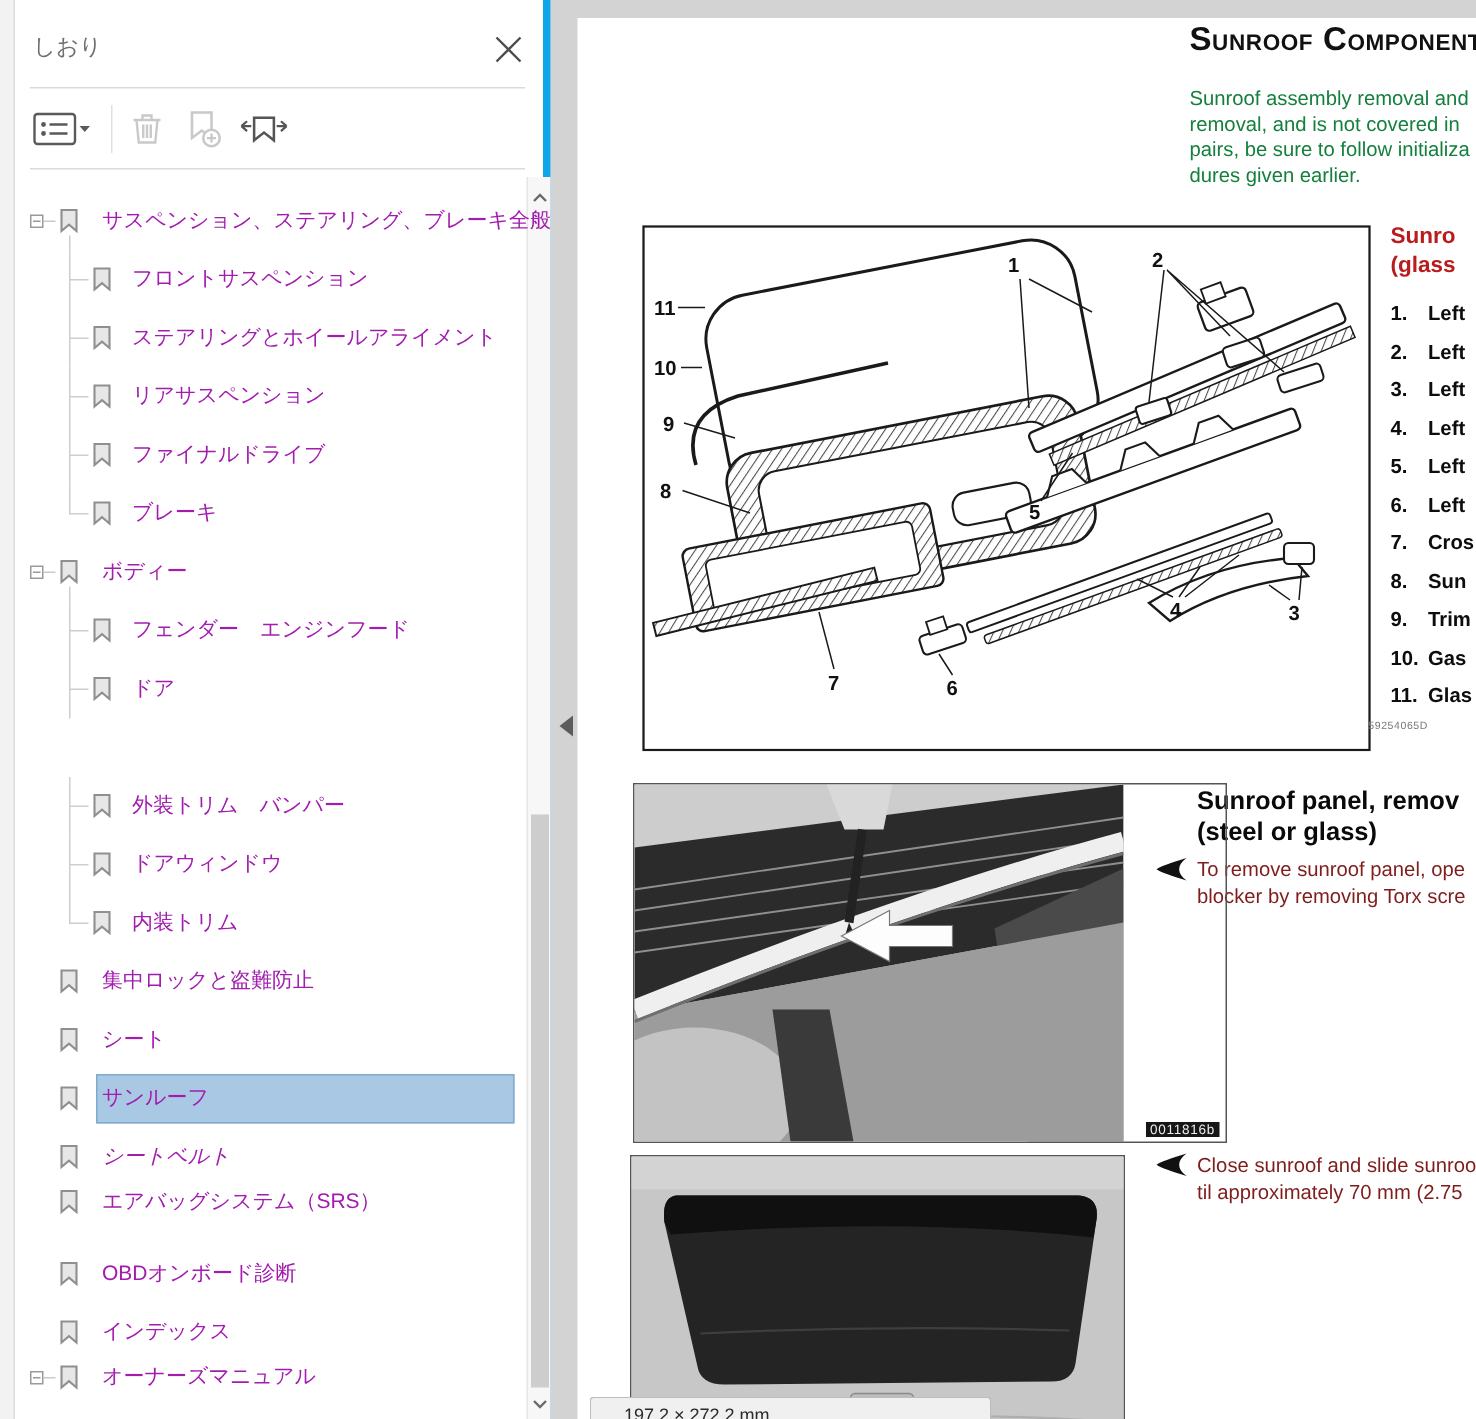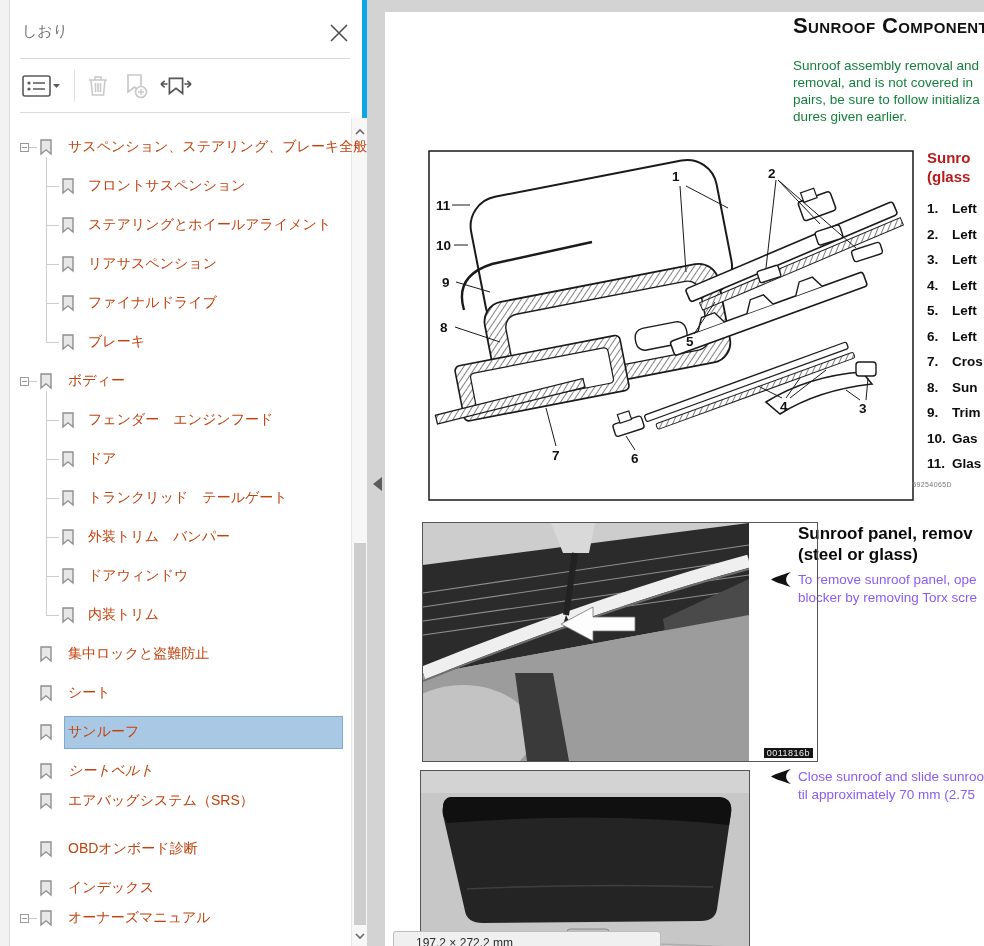--- a/index.html
+++ b/index.html
@@ -21,21 +21,21 @@
   #tool-options { left:10px; width:42px; }
   #tool-divider { left:64px; top:70px; width:1px; height:32px; background:#e0e0e0; }
   #tool-trash { left:72px; }
   #tool-add { left:110px; }
   #tool-expand { left:150px; }
 
   
   #bm-list { left:0; top:128px; width:341px; height:818px; }
   .bm-row { position:absolute; left:0; width:341px; height:39px; }
   .bm-ico { position:absolute; top:10px; width:18px; height:18px; }
-  .bm-label { position:absolute; top:10px; font-size:14px; color:#c2410c; white-space:nowrap; z-index:2; }
+  .bm-label { position:absolute; top:10px; font-size:14px; color:#a21caf; white-space:nowrap; z-index:2; }
   .lv0 .bm-ico { left:27px; } .lv0 .bm-label { left:58px; }
   .lv1 .bm-ico { left:49px; } .lv1 .bm-label { left:78px; }
   .hl { position:absolute; left:54px; right:8px; top:3px; height:33px; background:#a9c8e4; border:1px solid #7fa9cd; z-index:1; }
   .ebox { position:absolute; left:10px; top:15px; width:9px; height:9px; border:1px solid #9a9a9a; background:#fff; z-index:2; }
   .ebox::after { content:""; position:absolute; left:1px; right:1px; top:3px; height:1px; background:#9a9a9a; }
   .estub { position:absolute; left:19px; top:19px; width:8px; height:1px; background:#c9c9c9; }
   .tv { position:absolute; left:36px; top:0; bottom:0; width:1px; background:#cdcdcd; }
   .tv.half { bottom:19px; }
   .tv.down { top:29px; }
   .th { position:absolute; left:36px; top:19px; width:13px; height:1px; background:#cdcdcd; }
@@ -65,21 +65,21 @@
   .pn { display:inline-block; min-width:25px; }
 
   #photo1 { left:37px; top:510px; width:396px; height:240px; }
   #photo2 { left:35px; top:758px; width:330px; height:192px; }
   .ph { border:1px solid #555; }
   #photo1-label { position:absolute; right:4px; bottom:3px; background:#161616; color:#eee;
     font-size:9px; padding:0 3px; letter-spacing:.5px; }
 
   .sec-title { left:413px; font-size:17px; font-weight:bold; color:#0a0a0a; line-height:21px; white-space:nowrap; }
   .bullet { left:385px; width:22px; height:17px; }
-  .bullet-text { left:413px; font-size:13.5px; color:#8b5cf6; line-height:17.5px; white-space:nowrap; }
+  .bullet-text { left:413px; font-size:13.5px; color:#7f1d1d; line-height:17.5px; white-space:nowrap; }
 
   
   #size-tip { left:393px; top:931px; width:268px; height:15px; background:#f0f0f0;
     border:1px solid #bdbdbd; border-bottom:none; border-radius:3px 3px 0 0; overflow:hidden; }
   #size-tip span { position:absolute; left:22px; top:4px; font-size:12px; color:#2a2a2a; white-space:nowrap; }
 
   svg { display:block; }
 </style>
 </head>
 <body>
@@ -209,30 +209,20 @@
   <div class="tv"></div>
         <div class="th"></div>
       </div>
       <div class="bm-row lv1" style="top: 312px;">
     <span class="bm-ico">
       <svg width="18" height="18" viewBox="0 0 18 18">
         <path d="M4 2 h10 v14 l-5 -4.2 L4 16 Z" fill="#e7e7e7" stroke="#8f8f8f" stroke-width="1.4"></path>
       </svg>
     </span>
     <span class="bm-label">ドア</span>
-  <div class="tv"></div>
-        <div class="th"></div>
-      </div>
-      <div class="bm-row lv1" style="top: 351px;">
-    <span class="bm-ico">
-      <svg width="18" height="18" viewBox="0 0 18 18">
-        <path d="M4 2 h10 v14 l-5 -4.2 L4 16 Z" fill="#e7e7e7" stroke="#8f8f8f" stroke-width="1.4"></path>
-      </svg>
-    </span>
-    <span class="bm-label">トランクリッド　テールゲート</span>
   <div class="tv"></div>
         <div class="th"></div>
       </div>
       <div class="bm-row lv1" style="top: 390px;">
     <span class="bm-ico">
       <svg width="18" height="18" viewBox="0 0 18 18">
         <path d="M4 2 h10 v14 l-5 -4.2 L4 16 Z" fill="#e7e7e7" stroke="#8f8f8f" stroke-width="1.4"></path>
       </svg>
     </span>
     <span class="bm-label">外装トリム　バンパー</span>

